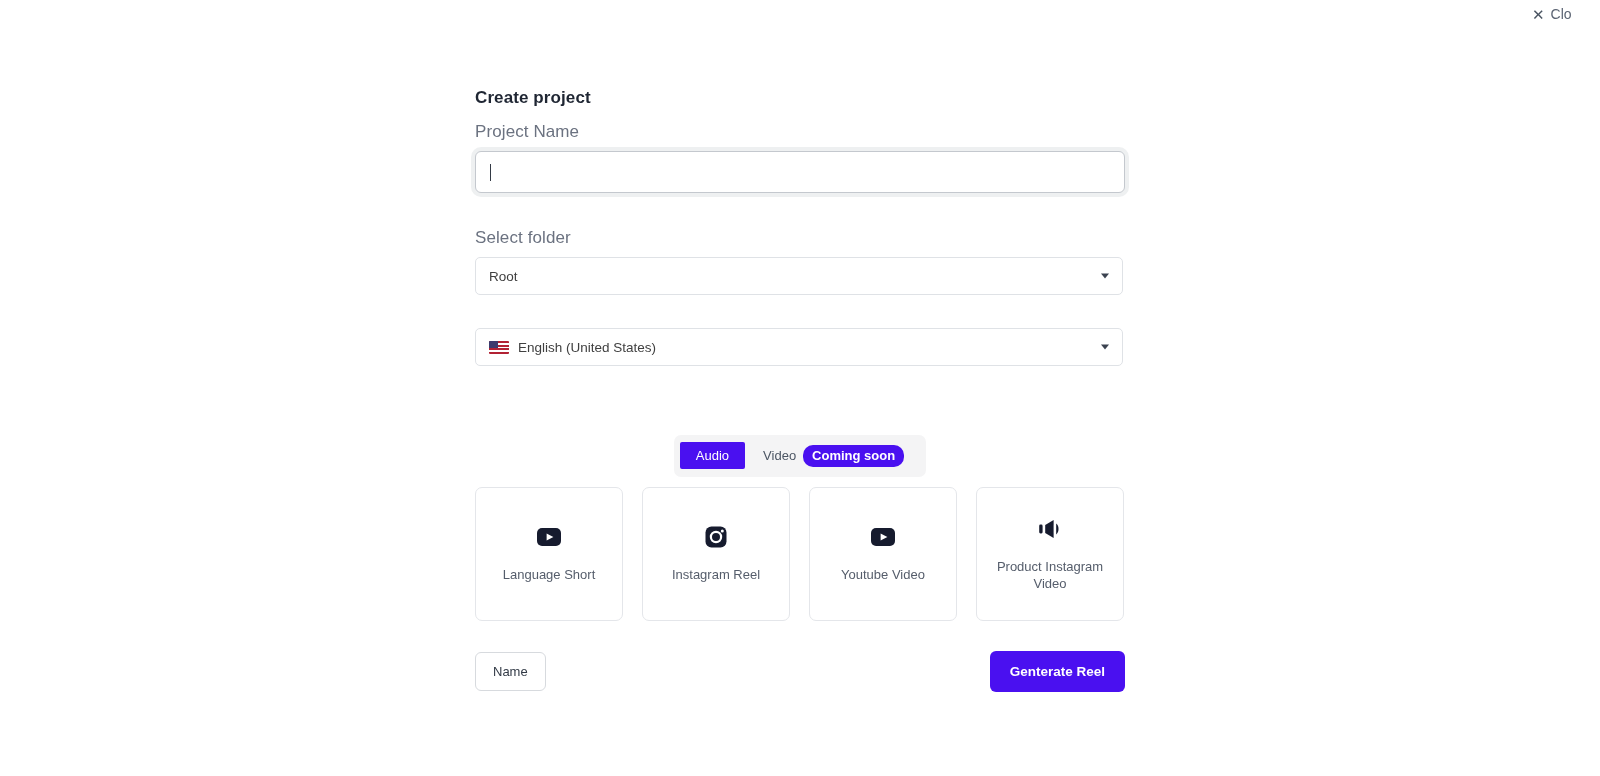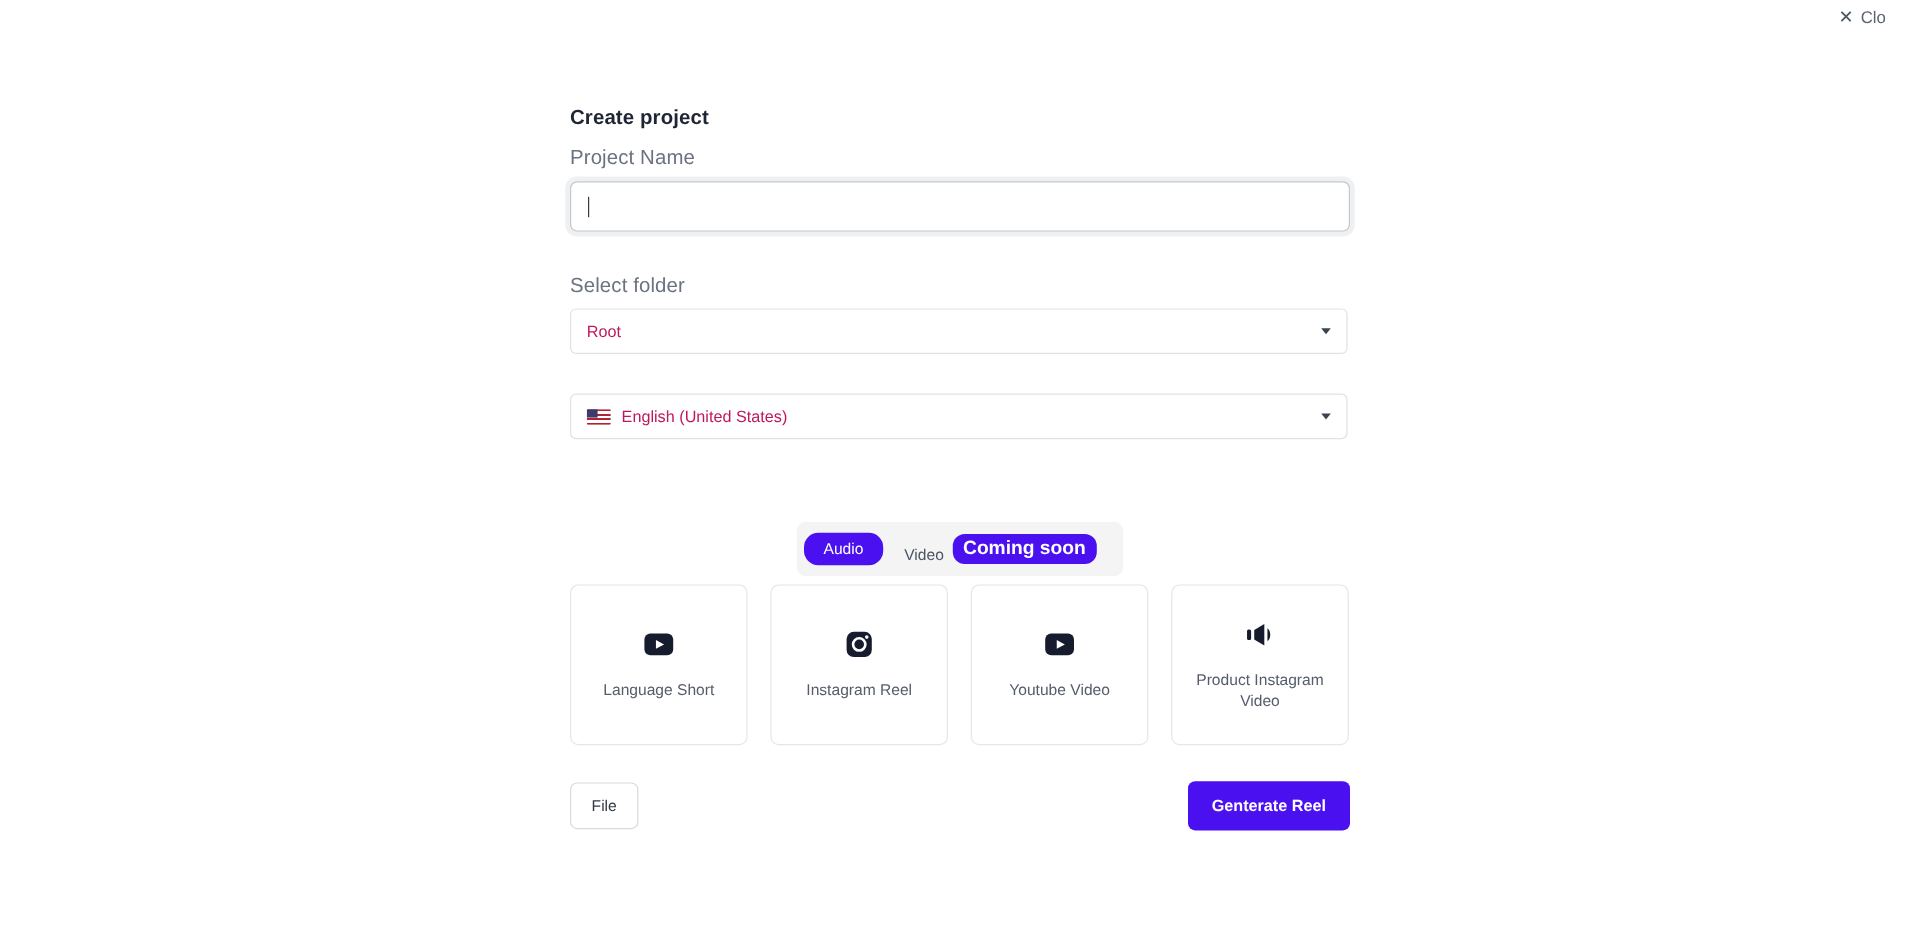--- a/index.html
+++ b/index.html
@@ -99,21 +99,21 @@
     border-radius: 5px;
     background: #ffffff;
     display: flex;
     align-items: center;
     padding: 0 12px 0 13px;
     position: relative;
     cursor: pointer;
   }
   .select-box .sel-text {
     font-size: 13.5px;
-    color: #be185d;
+    color: #404040;
   }
   .flag-fallback {
     width: 20px;
     height: 13px;
     display: inline-block;
     position: relative;
     border-radius: 1px;
     overflow: hidden;
     margin-right: 9px;
     background: #ffffff;
@@ -155,37 +155,37 @@
     display: inline-flex;
     align-items: center;
     background: #f4f4f5;
     border-radius: 7px;
     padding: 4px 6px;
     gap: 2px;
   }
   .toggle-btn {
     font-size: 13px;
     padding: 6px 16px;
-    border-radius: 12px;
+    border-radius: 2px;
     cursor: pointer;
     white-space: nowrap;
     color: #4b5563;
     display: flex;
-    align-items: flex-end;
+    align-items: center;
     gap: 7px;
   }
   .toggle-btn.active {
     background: #4a10f0;
     color: #ffffff;
     font-weight: normal;
   }
   .badge-soon {
     background: #4a10f0;
     color: #ffffff;
-    font-size: 16px;
+    font-size: 13px;
     font-weight: bold;
     padding: 3px 9px;
     border-radius: 10px;
     line-height: 1.2;
     white-space: nowrap;
   }
 
   
   .card-grid {
     position: absolute;
@@ -345,18 +345,18 @@
             <path d="M9.2 9.0 L17.6 4.0 L17.6 22.0 L9.2 17.0 Z" fill="#161b2e"></path>
             <path d="M20.2 7.6 C23.3 9.6 23.3 16.4 20.2 18.4 L20.2 7.6 Z" fill="#161b2e"></path>
           </svg>
         </span>
         <span class="tpl-label">Product Instagram Video</span>
       </div>
 
     </div>
 
     <div class="actions">
-      <button class="btn-back">File</button>
+      <button class="btn-back">Name</button>
       <button class="btn-generate">Genterate Reel</button>
     </div>
 
   </div>
 </div>
 
 </body></html>

